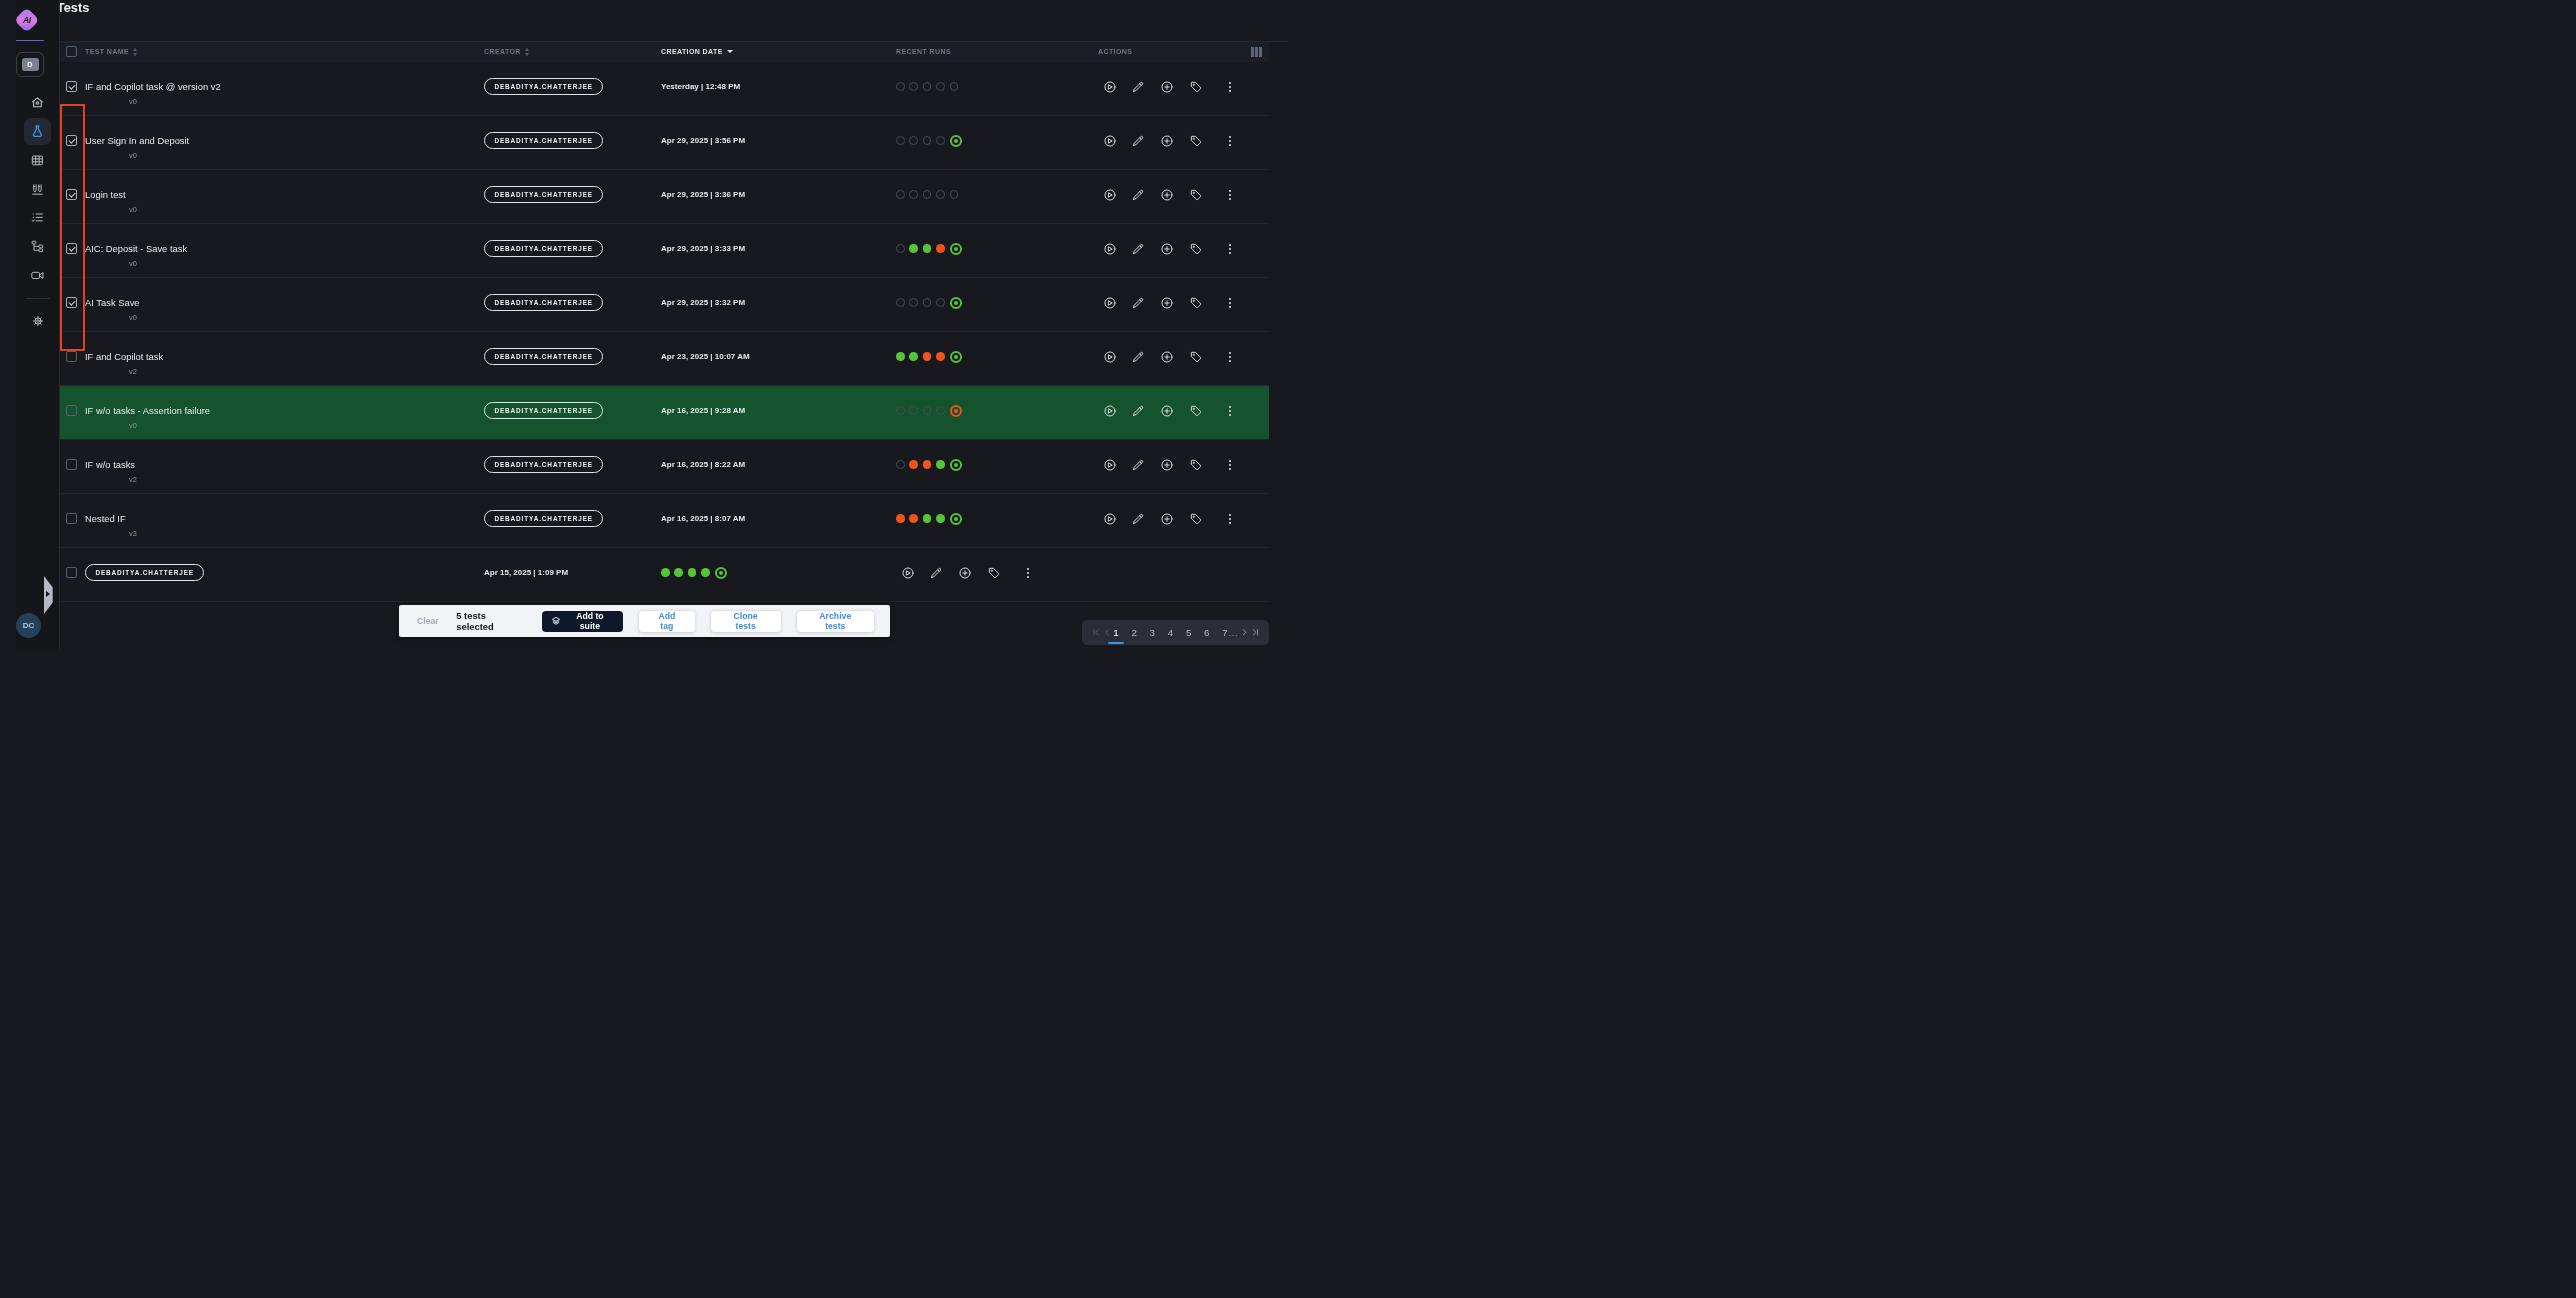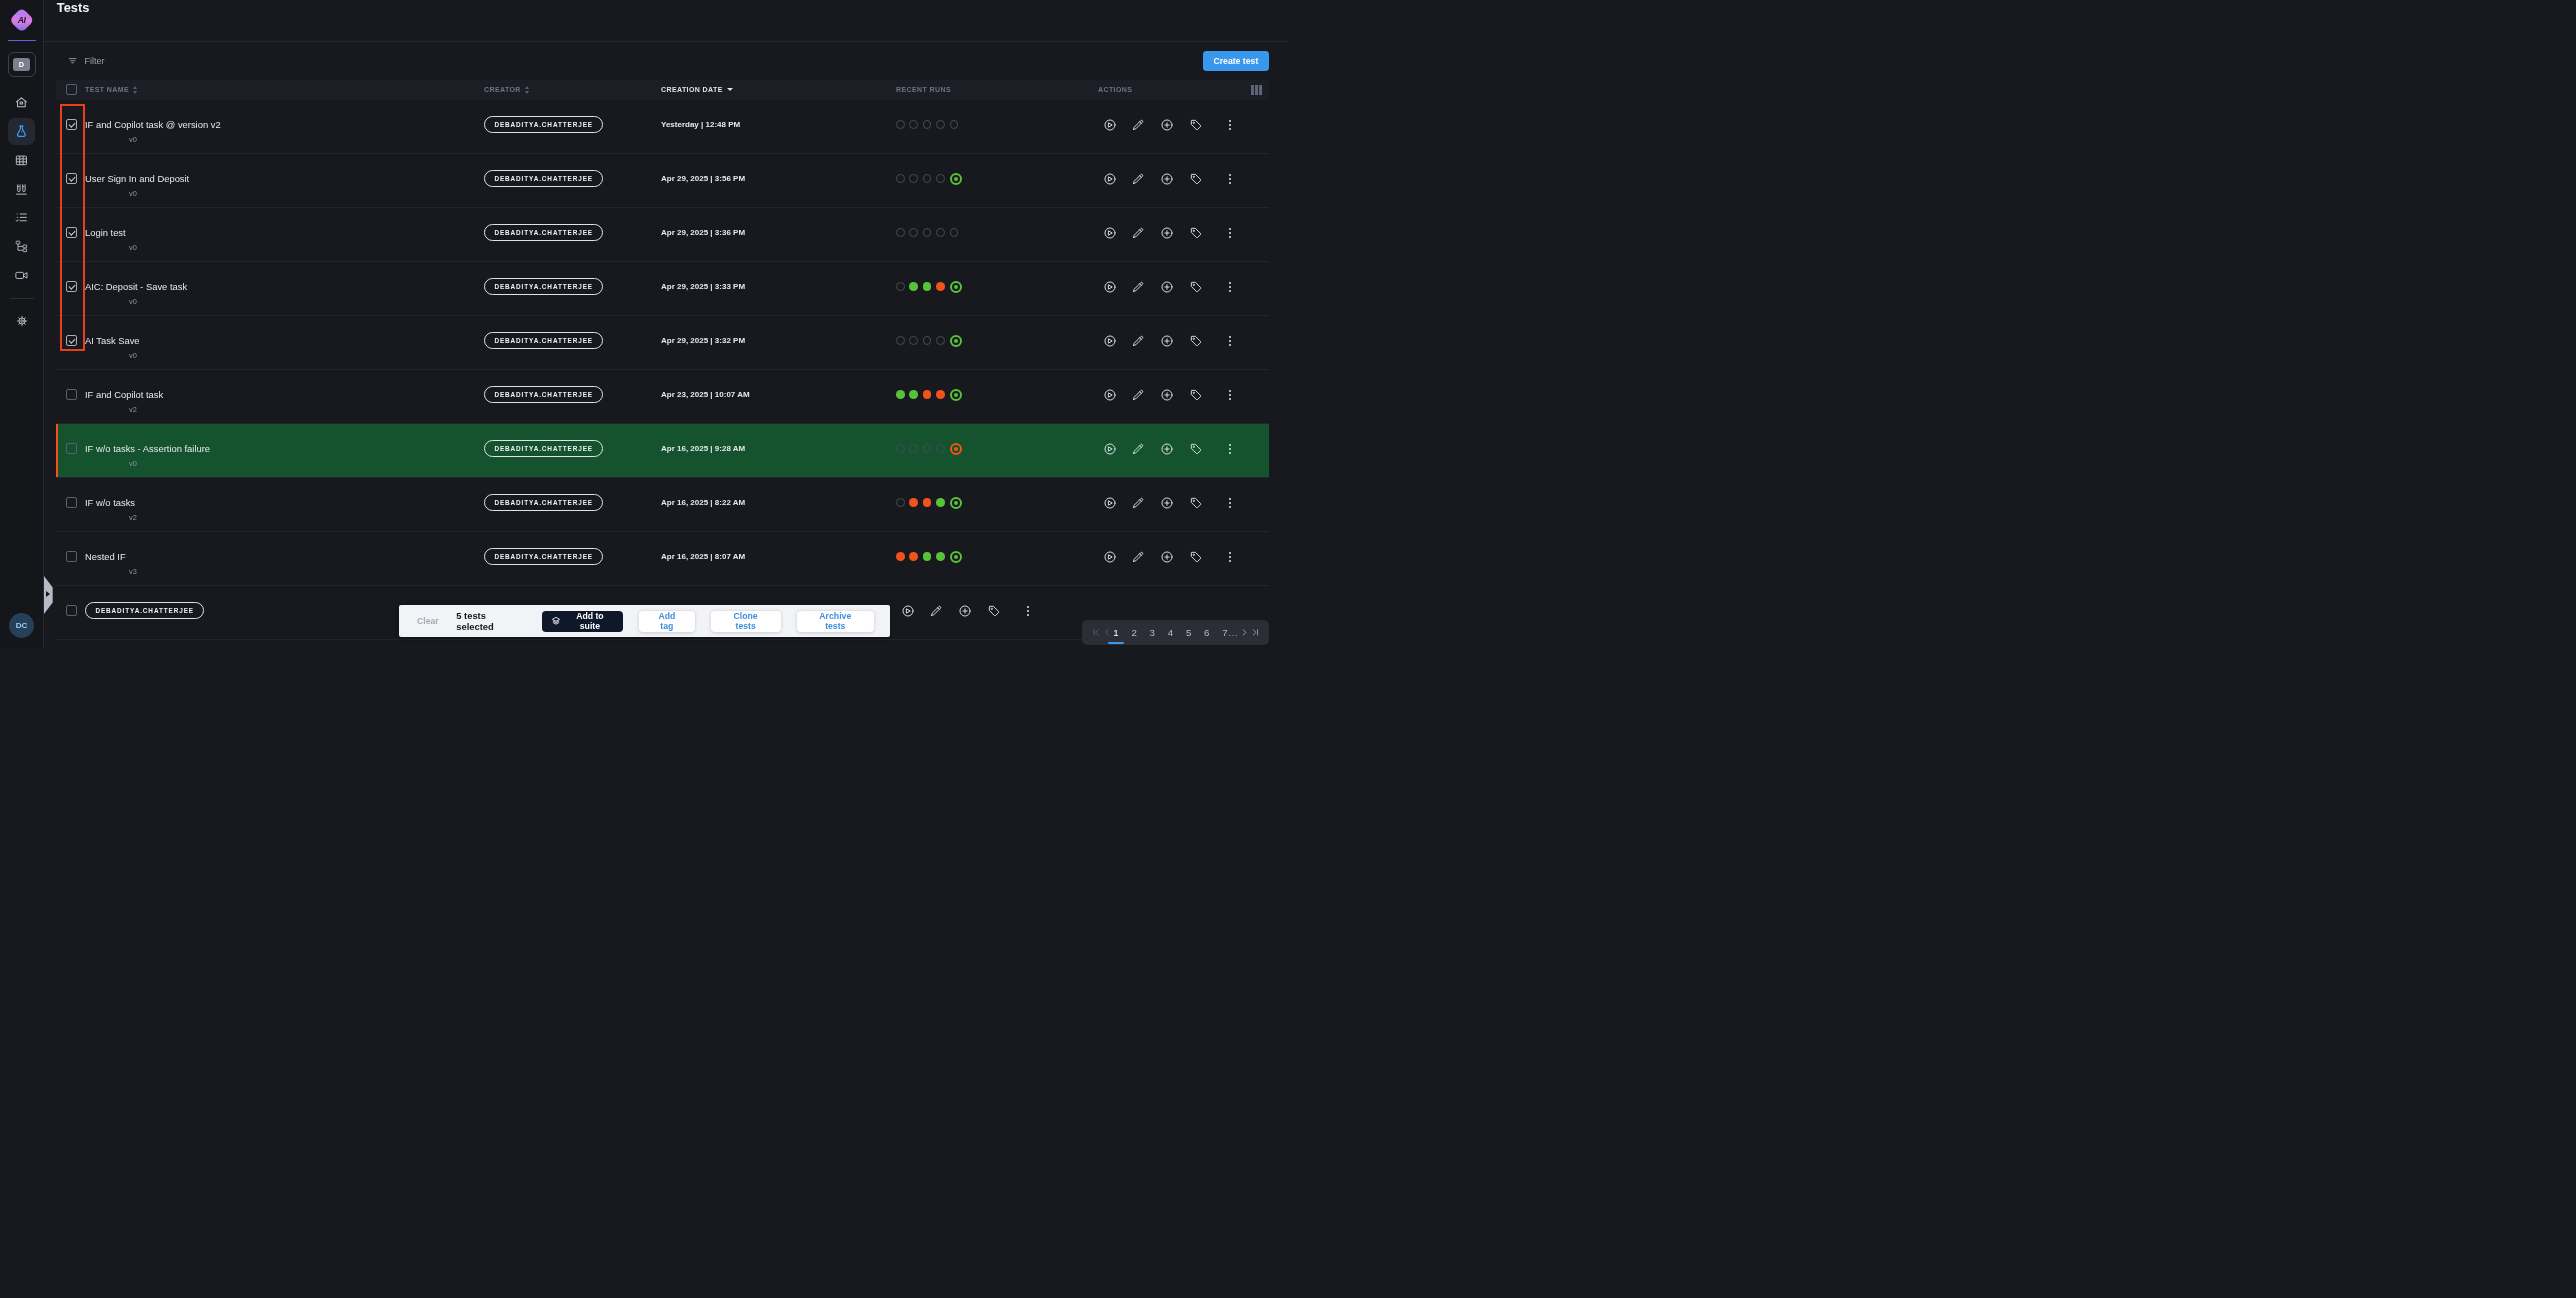--- a/index.html
+++ b/index.html
@@ -6,23 +6,23 @@
   html,body { width:1288px; height:649px; }
   body {
     background:#17191e; color:#e9ecf0;
     font-family:"Liberation Sans", sans-serif;
     position:relative; overflow:hidden;
   }
   svg { display:block; }
 
   
   .sidebar {
-    position:absolute; left:0; top:0; width:44px; height:100%;
+    position:absolute; left:16px; top:0; width:44px; height:100%;
     background:#141619; border-right:0.7px solid #262931;
-    display:flex; flex-direction:column; align-items:center; z-index:5;
+    display:flex; flex-direction:column; z-index:5;
   }
   .logo { width:21.5px; height:21.5px; position:relative; margin-top:9.4px; }
   .logo-diamond { position:absolute; inset:2px; border-radius:5.4px; transform:rotate(45deg);
     background:linear-gradient(135deg,#9f7cf5 0%,#e07ae0 55%,#6a71ef 100%); }
   .logo-text { position:absolute; inset:0; display:flex; align-items:center; justify-content:center;
     font-weight:800; font-style:italic; font-size:8.7px; color:#191b21; letter-spacing:-0.7px; }
   .purple-rule { width:28px; height:1.7px; background:#6d5be8; border-radius:1.3px; margin:8.7px 0 10.7px; }
   .workspace { width:28px; height:25.5px; border:0.7px solid #3c414c; border-radius:6px;
     display:flex; align-items:center; justify-content:center; cursor:pointer; }
   .workspace-badge { width:17px; height:12.8px; background:#7a8090; border-radius:2.7px; color:#fff;
@@ -236,33 +236,20 @@
   </div>
   <div class="avatar">DC</div>
 </div>
 <div class="expand-handle"></div>
 
 <div class="main">
   <div class="page-header">
     <div class="page-title">Tests</div>
   </div>
 
-  <div class="toolbar">
-    <div class="filter-btn">
-      <span>
-        <svg width="11.4" height="11.4" viewBox="0 0 24 24" fill="none" stroke="currentColor" stroke-width="1.8" stroke-linecap="round">
-            <line x1="5" y1="7.5" x2="19" y2="7.5"></line>
-            <line x1="7.5" y1="12" x2="16.5" y2="12"></line>
-            <line x1="10" y1="16.5" x2="14" y2="16.5"></line>
-          </svg>
-      </span>
-      <span>Filter</span>
-    </div>
-    <button class="create-btn">Create test</button>
-  </div>
 
   <div class="table">
     <div class="thead grid-cols">
       <div class="th th-check">
         <div class="checkbox"></div>
       </div>
       <div class="th">
         <span>TEST NAME</span>
         <span class="sort-stack">
             <i class="tri-up"></i>

